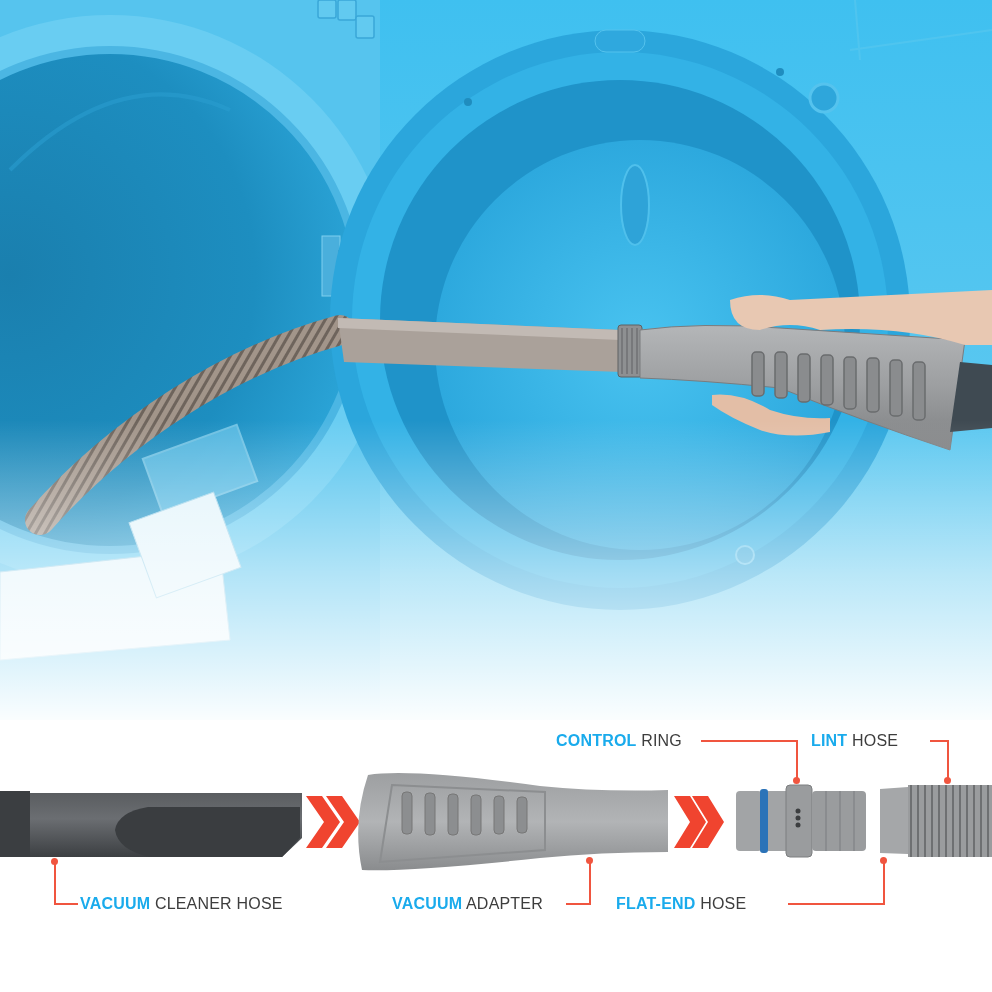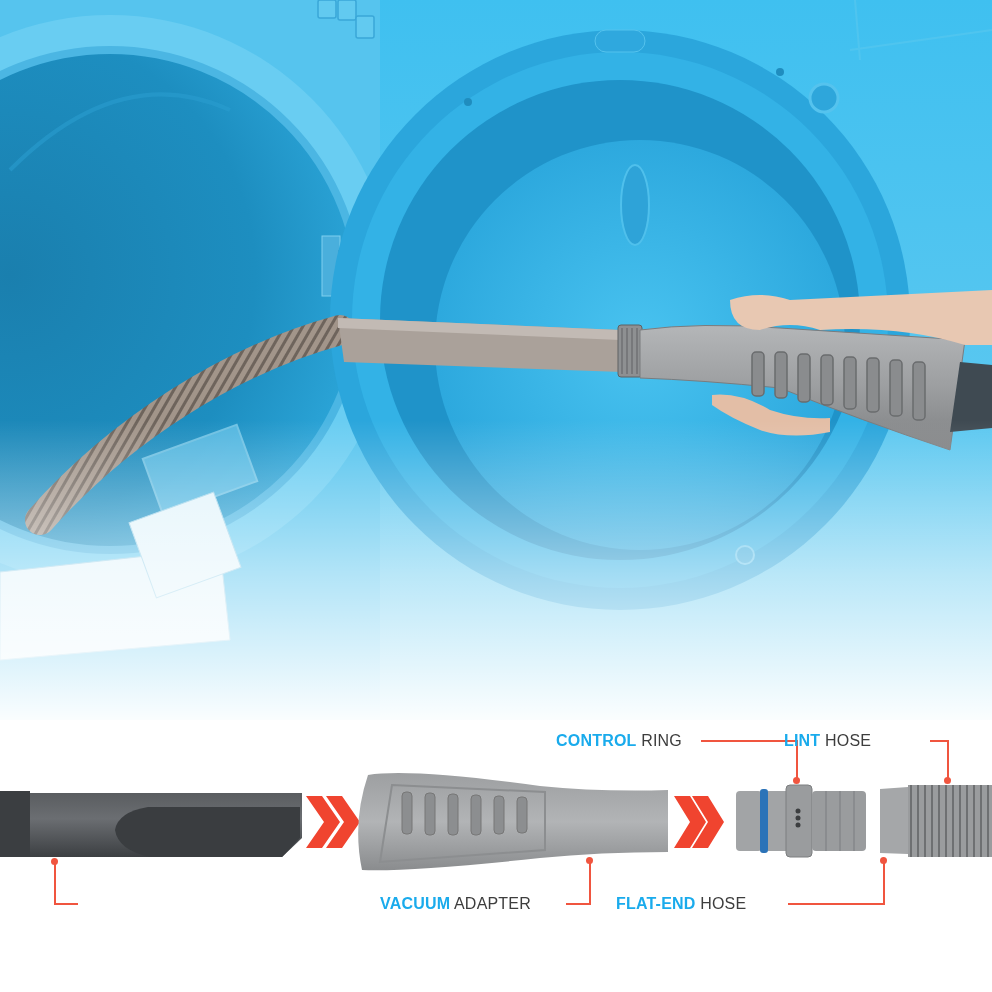--- a/index.html
+++ b/index.html
@@ -184,38 +184,42 @@
 
     <g>
       <path d="M880 789 L908 787 L908 854 L880 853 Z" fill="#a5a7a9"></path>
       <rect x="908" y="785" width="84" height="72" fill="url(#corr)"></rect>
     </g>
   </svg>
 
   <div class="dot" style="left:51px;top:138px"></div>
   <div class="leader" style="left:54px;top:141px;width:2px;height:43px"></div>
   <div class="leader" style="left:54px;top:183px;width:24px;height:2px"></div>
-
-  <div class="label" style="left:380px;top:173px">
+  <div class="label" style="left:80px;top:173px">
+    <span class="em">VACUUM</span>
+    <span class="rest">CLEANER HOSE</span>
+  </div>
+
+  <div class="label" style="left:392px;top:173px">
     <span class="em">VACUUM</span>
     <span class="rest">ADAPTER</span>
   </div>
   <div class="leader" style="left:566px;top:183px;width:24px;height:2px"></div>
   <div class="leader" style="left:589px;top:140px;width:2px;height:45px"></div>
   <div class="dot" style="left:586px;top:137px"></div>
 
   <div class="label" style="left:556px;top:10px">
     <span class="em">CONTROL</span>
     <span class="rest">RING</span>
   </div>
   <div class="leader" style="left:701px;top:20px;width:96px;height:2px"></div>
   <div class="leader" style="left:796px;top:20px;width:2px;height:40px"></div>
   <div class="dot" style="left:793px;top:57px"></div>
 
-  <div class="label" style="left:784px;top:10px">
+  <div class="label" style="left:811px;top:10px">
     <span class="em">LINT</span>
     <span class="rest">HOSE</span>
   </div>
   <div class="leader" style="left:930px;top:20px;width:18px;height:2px"></div>
   <div class="leader" style="left:947px;top:20px;width:2px;height:40px"></div>
   <div class="dot" style="left:944px;top:57px"></div>
 
   <div class="label" style="left:616px;top:173px">
     <span class="em">FLAT-END</span>
     <span class="rest">HOSE</span>

